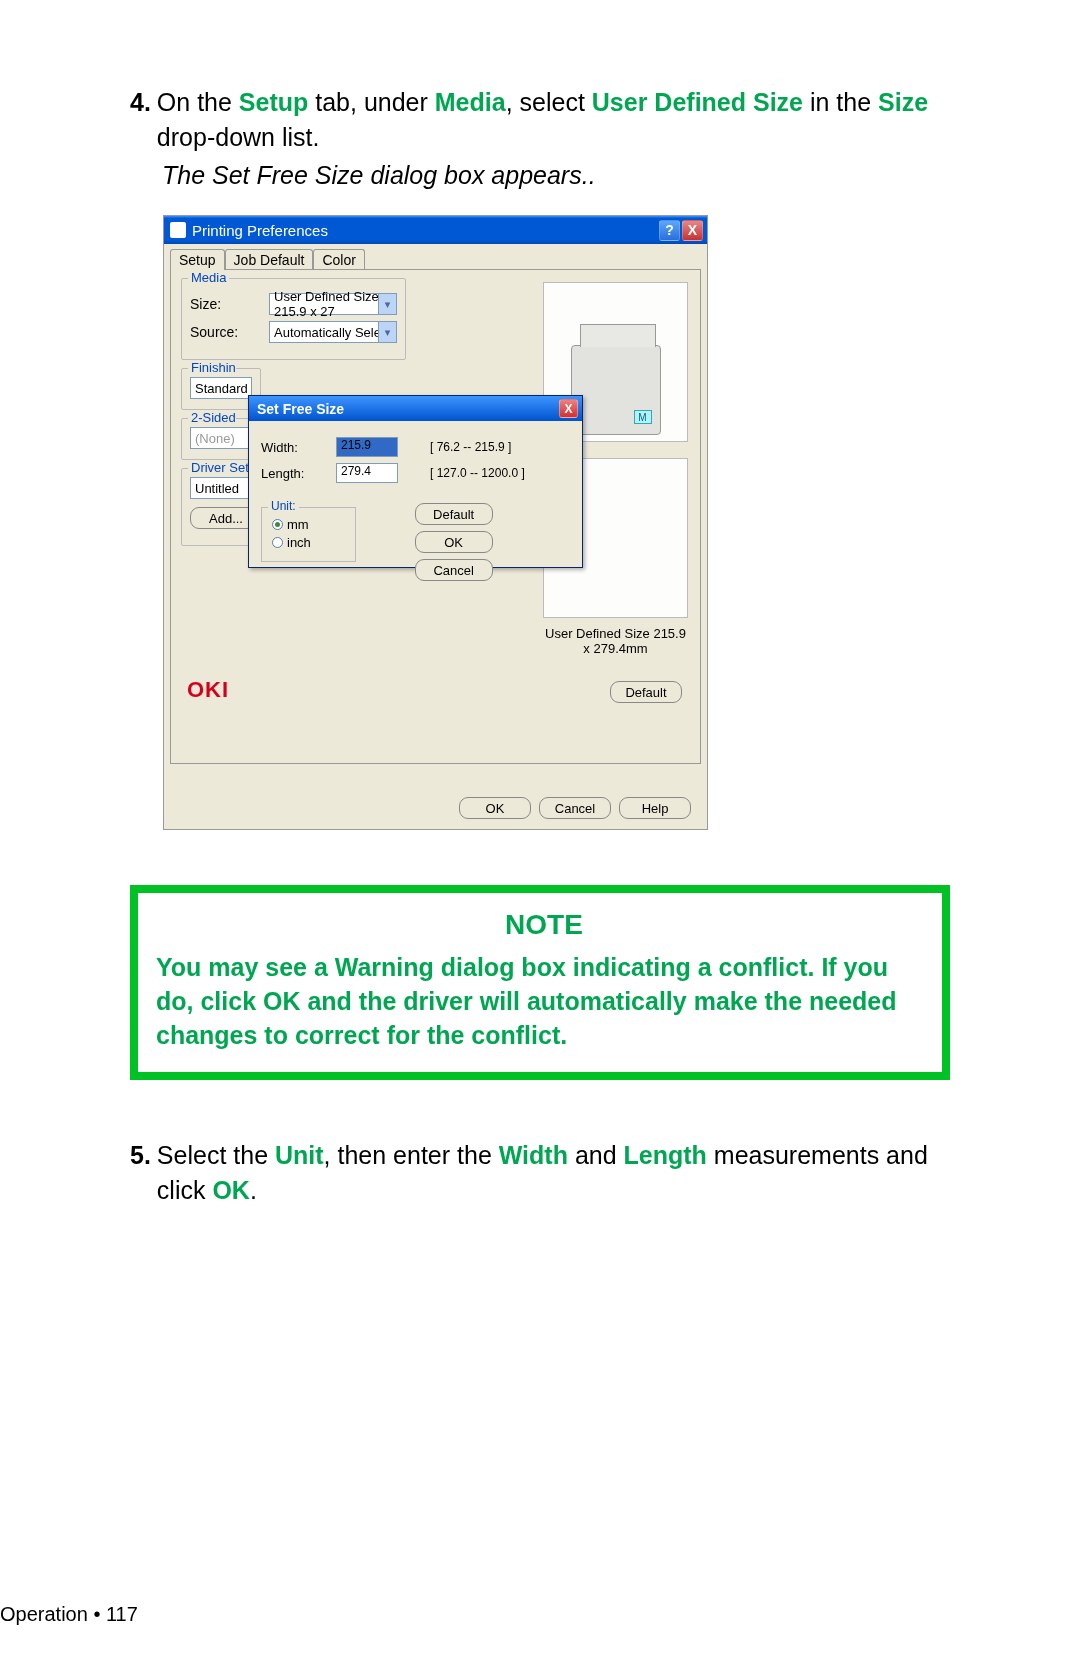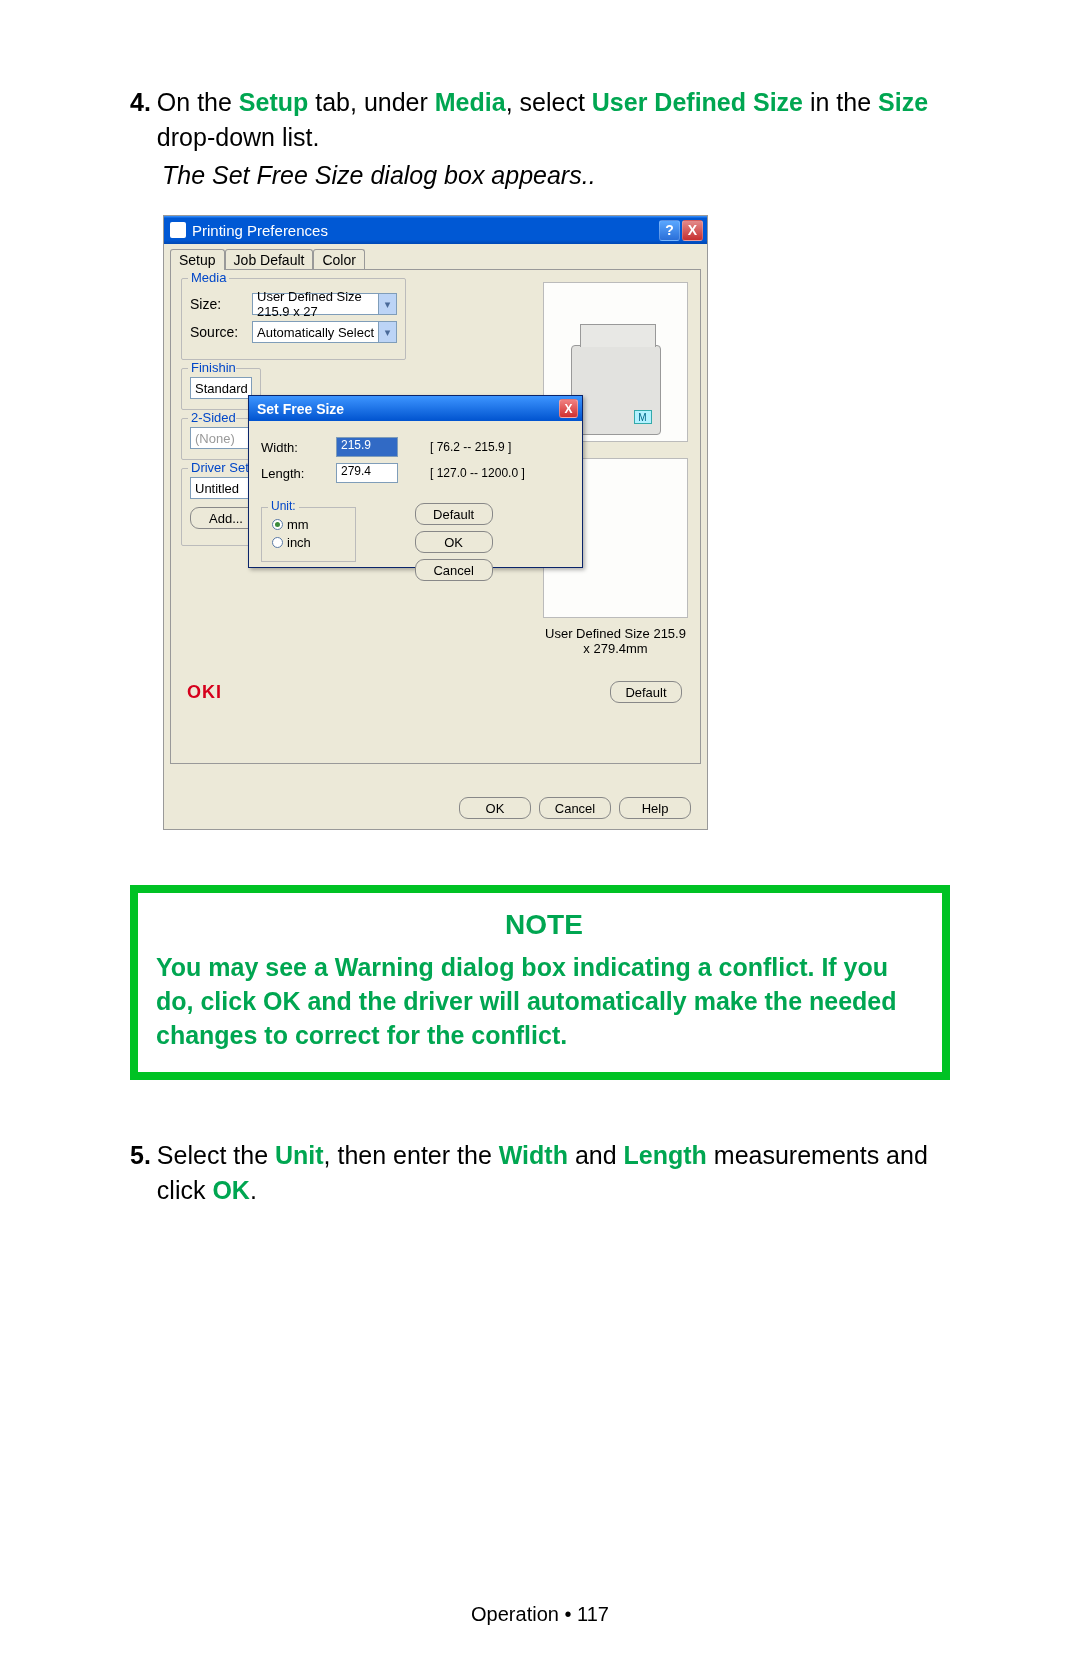--- a/index.html
+++ b/index.html
@@ -111,21 +111,21 @@
     position:relative;
   }
   .fset-legend{
     position:absolute; top:-9px; left:6px;
     background:#ece9d8; padding:0 3px;
     color:#0046c8; font-size:13px;
   }
   .row {
     display:flex; align-items:center;
     margin: 6px 0;
-    gap:6px;
+    gap:23px;
   }
   .lbl { width:56px; font-size:14px; }
   .combo {
     flex:1;
     height:22px;
     border:1px solid #7f9db9;
     background:#fff;
     display:flex;align-items:center;
     padding:10px 4px;
     font-size:13px;
@@ -204,40 +204,40 @@
     border:1px solid #fff5;border-radius:3px;color:#fff;
     display:flex;align-items:center;justify-content:center;font-size:12px;font-weight:bold;
   }
   .dlg-body{padding:10px 10px 8px 12px;font-size:13px;}
   .dlg-row{display:flex;align-items:center;margin:6px 0;gap:20px;}
   .dlg-lbl{width:55px;}
   .dlg-input{
     width:62px;height:20px;border:1px solid #7f9db9;background:#fff;
     font-size:12px;text-align:left;padding:0 4px;
   }
-  .dlg-input.sel{background:#316ac5;color:#ffffff;}
+  .dlg-input.sel{background:#316ac5;color:#000000;}
   .range{font-size:12px;margin-left:12px;}
   .unit-fset{
     border:1px solid #bbb;padding:6px 10px 8px 10px;margin-top:4px;
     position:relative;width:95px;display:inline-block;vertical-align:top;
   }
   .unit-legend{position:absolute;top:-9px;left:6px;background:#ece9d8;padding:0 3px;color:#0046c8;font-size:12px;}
   .radio-row{display:flex;align-items:center;font-size:13px;margin:3px 0;gap:4px;}
   .radio{width:11px;height:11px;border:1px solid #5a7aa5;border-radius:50%;background:#fff;display:inline-flex;align-items:center;justify-content:center;}
   .radio.checked::after{content:"";width:5px;height:5px;border-radius:50%;background:#3b8b3b;}
   .dlg-btns{
     display:inline-flex;flex-direction:column;gap:6px;
     margin-left:55px;vertical-align:top;
   }
   
   
   .oki{
     position:absolute;
     left:16px; bottom:60px;
-    font-size:18px;font-weight:900;color:#d6001c;
+    font-size:22px;font-weight:900;color:#d6001c;
     letter-spacing:1px;
   }
   .default-btn-area{position:absolute;right:18px;bottom:60px;}
   .dialog-bottom-btns{
     position:absolute;left:0;bottom:10px;width:100%;
     display:flex;justify-content:flex-end;gap:8px;padding:0 16px;
   }
   
   
   .note-outer{
@@ -259,21 +259,21 @@
     line-height:1.35;
   }
   
   .step5 {
     margin-top: 58px;
   }
   
   .page-footer{
     position:absolute;
     bottom:43px;left:0;width:100%;
-    text-align:center;
+    text-align:left;
     font-size:20px;
   }
 </style>
 </head>
 <body>
 
 <div class="page-content">
 
   <div class="step">
     <span class="step-num">4.</span>

